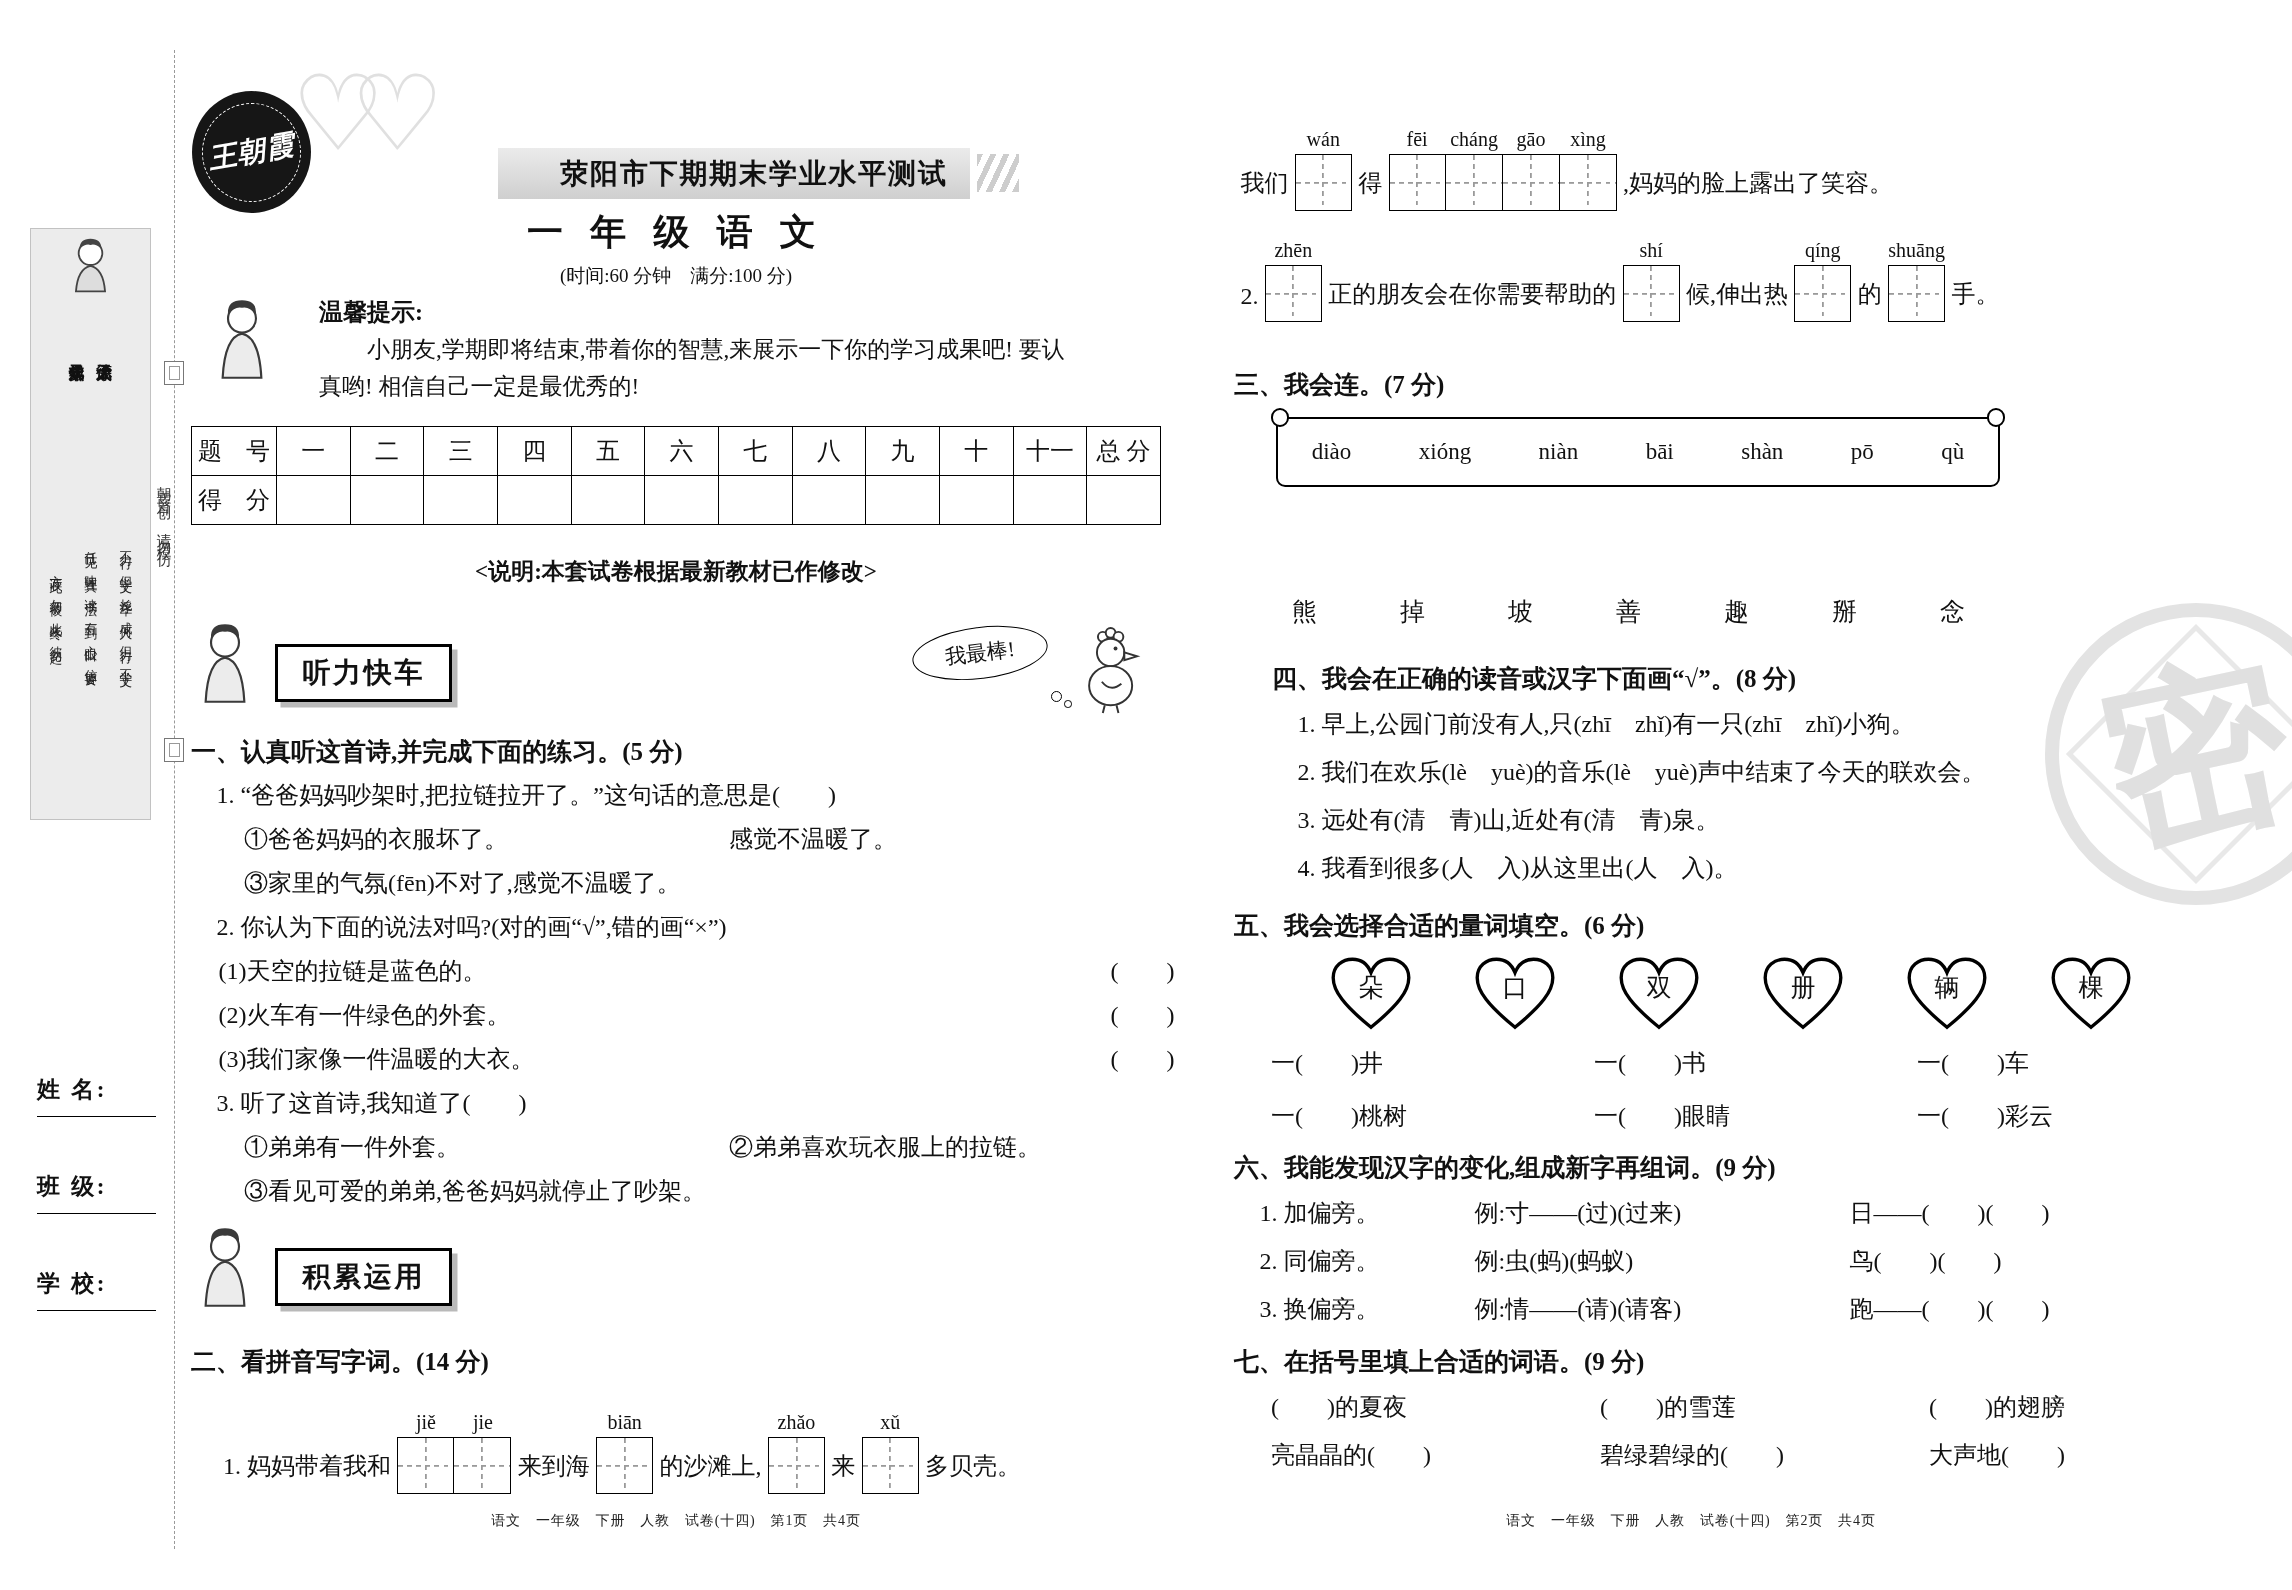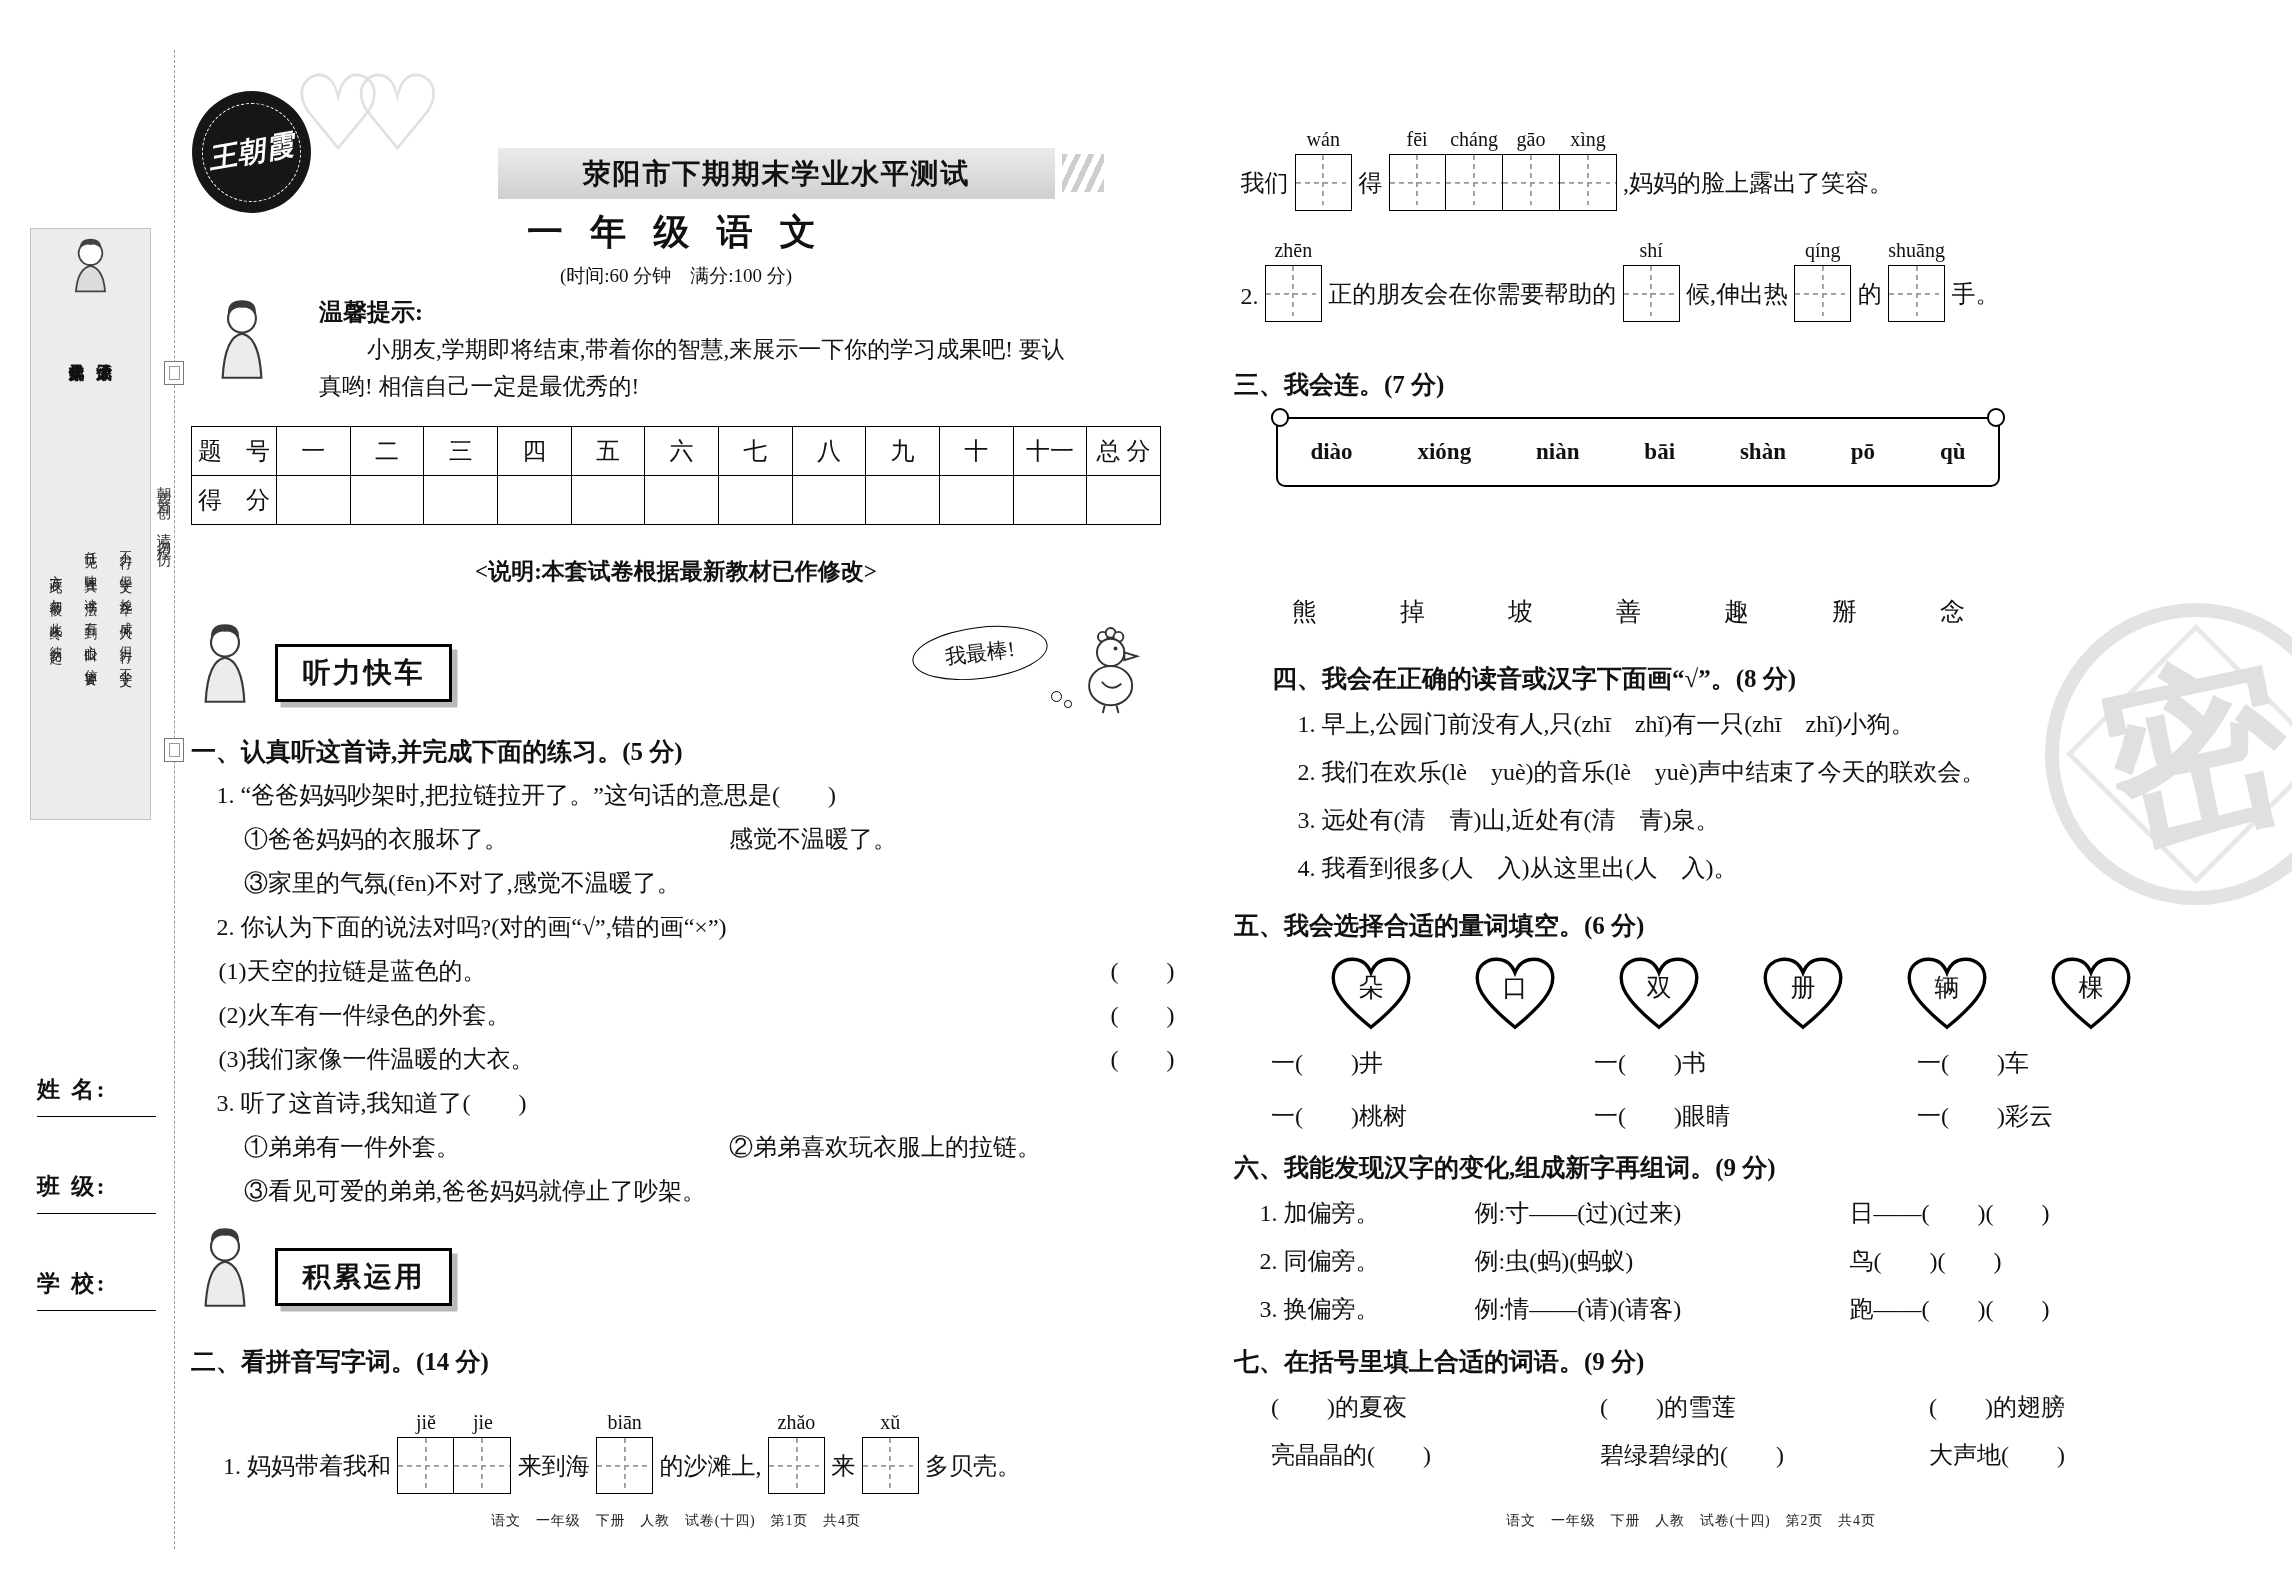--- a/index.html
+++ b/index.html
@@ -41,23 +41,23 @@
   
   #logo { position:absolute; left:192px; top:91px; width:119px; height:122px;
           background:#161616; border-radius:50%; display:flex; align-items:center; justify-content:center; z-index:2; }
   .logo-ring { width:97px; height:97px; border:1.8px dashed #fff; border-radius:50%;
                display:flex; align-items:center; justify-content:center; }
   .logo-text { color:#fff; font-size:28px; font-weight:bold; font-style:italic; transform:rotate(-10deg); letter-spacing:0.9px; }
   .heart-deco { position:absolute; left:291px; top:53px; font-family:"DejaVu Sans",sans-serif;
                 font-size:105px; color:#e0e0e0; letter-spacing:-35px; z-index:1; }
   .heart-deco::before { content:"♡♡"; }
   #title-banner {
-    position:absolute; left:498px; top:148px; width:557px; height:51px;
+    position:absolute; left:498px; top:148px; width:432px; height:51px;
     background:linear-gradient(180deg,#ebebeb 0%,#cfcfcf 100%);
-    display:flex; align-items:center; justify-content:center; z-index:2;
+    display:flex; align-items:center; justify-content:center; z-index:2;padding-left:40px;
   }
   #title-banner .banner-text { font-size:28px; font-weight:bold; letter-spacing:1.8px; }
   #title-banner::after { content:""; position:absolute; right:-49px; top:6.4px; width:42px; height:38px;
     background:repeating-linear-gradient(115deg,#cdcdcd 0 5.5px,#ffffff 5.5px 12px); }
   #subject { position:absolute; left:191px; top:208px; width:970px; text-align:center;
              font-size:36px; font-weight:bold; letter-spacing:9.1px; }
   #time-line { position:absolute; left:191px; top:263px; width:970px; text-align:center; font-size:19px; }
 
   #tips { position:absolute; left:208px; top:294px; width:969px; }
   #tips .figure { position:absolute; left:0; top:1.8px; }
@@ -114,21 +114,21 @@
   .footer { position:absolute; top:1512px; text-align:center; font-size:14px; color:#222; letter-spacing:0.9px; }
   #footer1 { left:191px; width:970px; }
   #footer2 { left:1234px; width:914px; }
 
   
   #p2l1 { position:absolute; left:1234px; top:111px; }
   #p2l2 { position:absolute; left:1234px; top:238px; }
   #q3 { left:1234px; top:364px; width:914px; }
   .scroll { margin:11px 0 0 42px; width:720px; height:66px; border:2.7px solid #000; border-radius:9.1px;
             position:relative; display:flex; align-items:center; justify-content:space-around;
-            font-size:23px; background:#fff;font-weight:bold; }
+            font-size:23px; background:#fff; }
   .scroll::before,.scroll::after { content:""; position:absolute; top:-11px; width:14.6px; height:14.6px;
             border:2.7px solid #000; border-radius:50%; background:#fff; }
   .scroll::before { left:-7.3px; } .scroll::after { right:-7.3px; }
   .chars-row { margin:108px 0 0 58px; width:673px; display:flex; justify-content:space-between; font-size:25px; }
   #q4 { left:1272px; top:658px; width:923px; }
   #q4 .ln { line-height:48px; }
   #q5 { left:1234px; top:905px; width:923px; }
   .hearts-row { margin:9.1px 0 0 95px; width:804px; display:flex; justify-content:space-between; }
   .heart { position:relative; width:84px; height:77px; display:inline-block; }
   .heart svg { position:absolute; left:0; top:0; }

